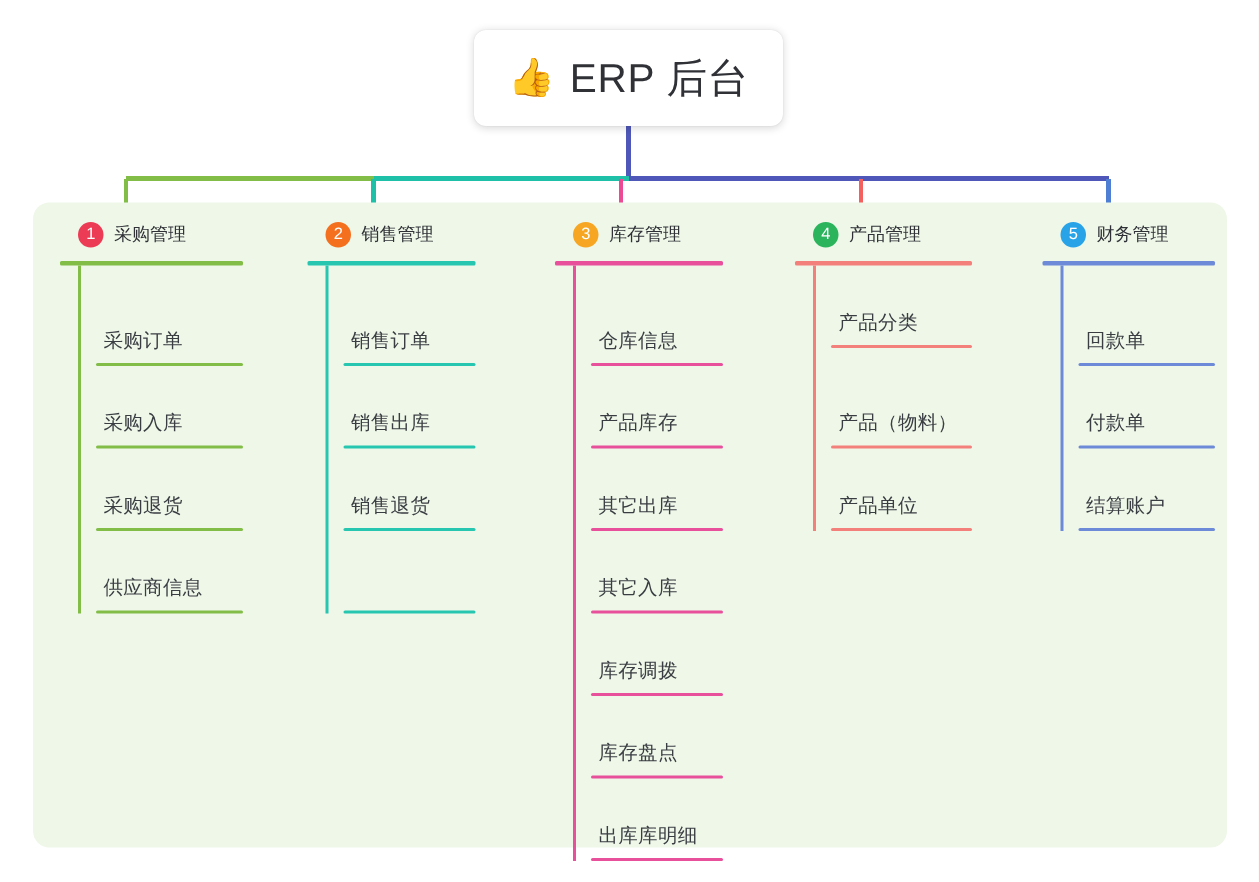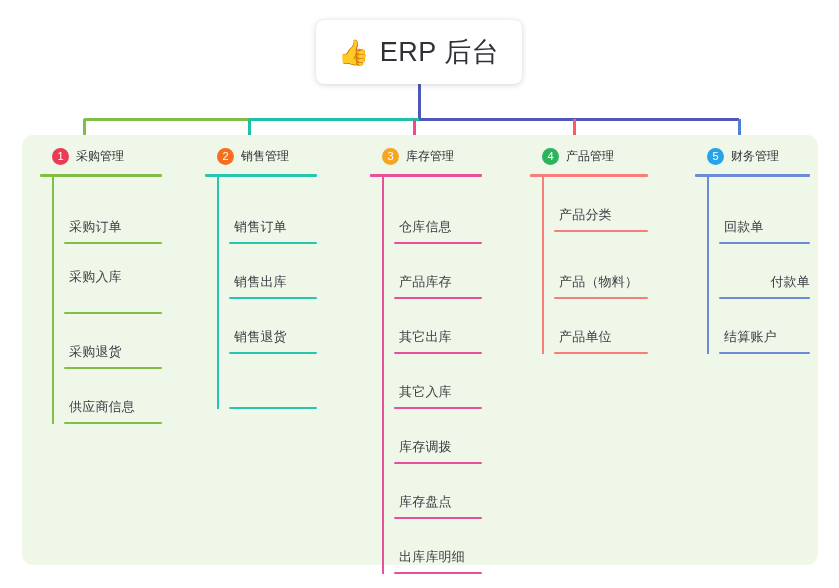--- a/index.html
+++ b/index.html
@@ -172,21 +172,21 @@
           <span class="badge" style="background: rgb(236, 60, 85);">1</span>
           <span class="head-label">采购管理</span>
         </div>
         <div class="head-rule" style="background: rgb(130, 189, 72);"></div>
         <div class="children">
           <div class="spine" style="background: rgb(130, 189, 72);"></div>
           <div class="child" style="height: 67px;">
             <div class="child-label">采购订单</div>
             <div class="child-rule" style="background: rgb(130, 189, 72); margin-left: -5px;"></div>
           </div>
-          <div class="child" style="height: 70px; gap: 20px;">
+          <div class="child" style="height: 55px;">
             <div class="child-label">采购入库</div>
             <div class="child-rule" style="background: rgb(130, 189, 72); margin-left: -5px;"></div>
           </div>
           <div class="child" style="height: 55px;">
             <div class="child-label">采购退货</div>
             <div class="child-rule" style="background: rgb(130, 189, 72); margin-left: -5px;"></div>
           </div>
           <div class="child" style="height: 55px;">
             <div class="child-label">供应商信息</div>
             <div class="child-rule" style="background: rgb(130, 189, 72); margin-left: -5px;"></div>
@@ -283,21 +283,21 @@
           <span class="badge" style="background: rgb(41, 163, 232);">5</span>
           <span class="head-label">财务管理</span>
         </div>
         <div class="head-rule" style="background: rgb(109, 138, 216);"></div>
         <div class="children">
           <div class="spine" style="background: rgb(109, 138, 216);"></div>
           <div class="child" style="height: 67px;">
             <div class="child-label">回款单</div>
             <div class="child-rule" style="background: rgb(109, 138, 216); margin-left: -5px;"></div>
           </div>
-          <div class="child" style="height: 55px; text-align: right;">
+          <div class="child" style="height: 55px;">
             <div class="child-label">付款单</div>
             <div class="child-rule" style="background: rgb(109, 138, 216); margin-left: -5px;"></div>
           </div>
           <div class="child" style="height: 55px;">
             <div class="child-label">结算账户</div>
             <div class="child-rule" style="background: rgb(109, 138, 216); margin-left: -5px;"></div>
           </div>
         </div>
       </div>
     </div>

